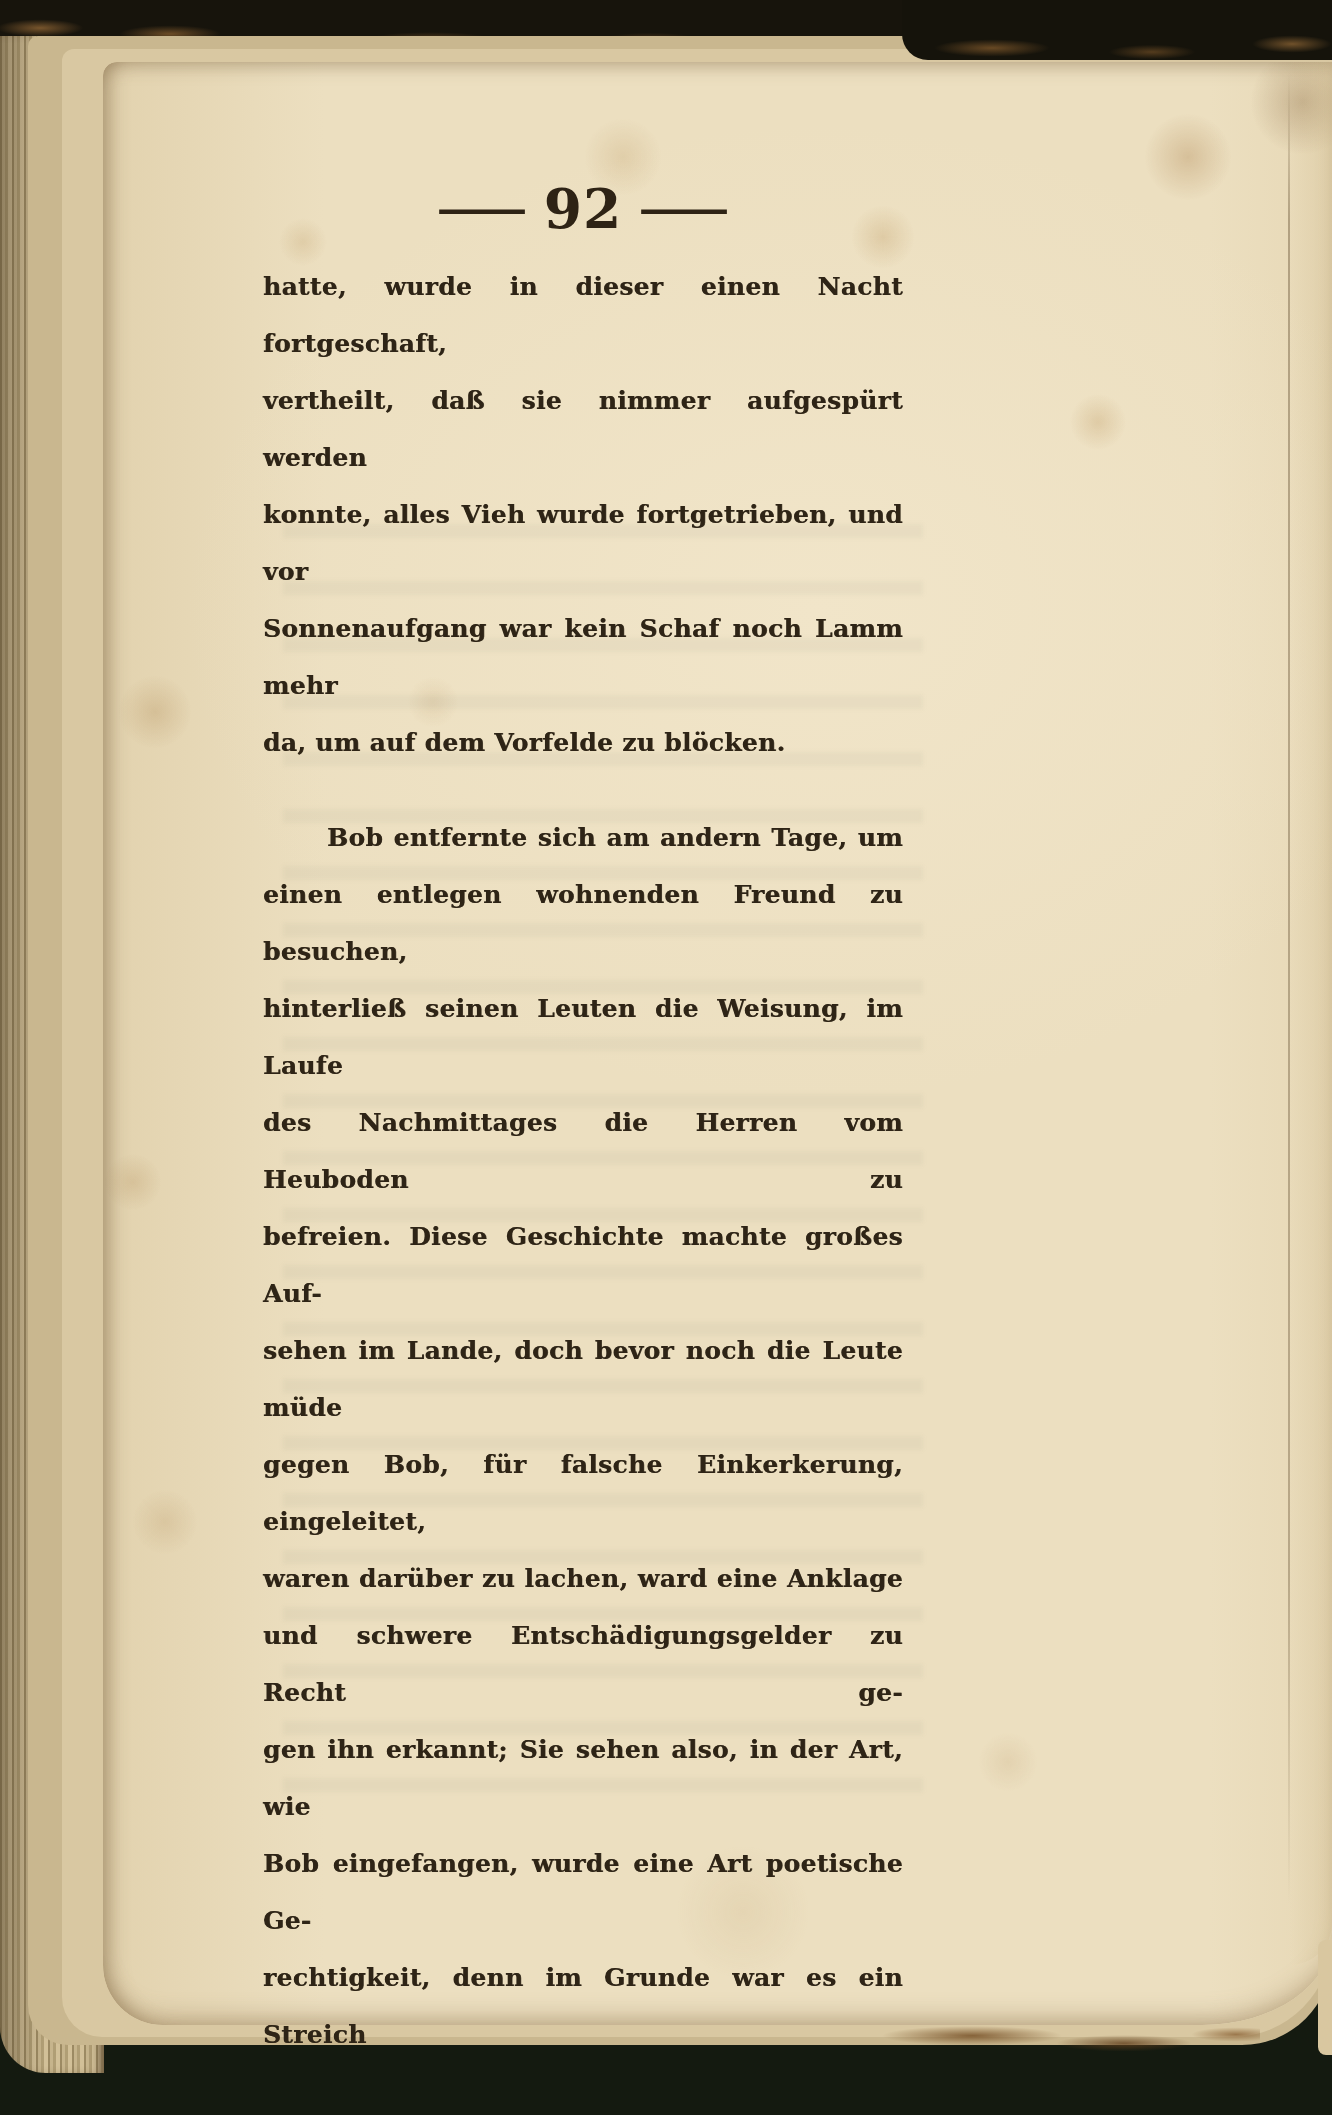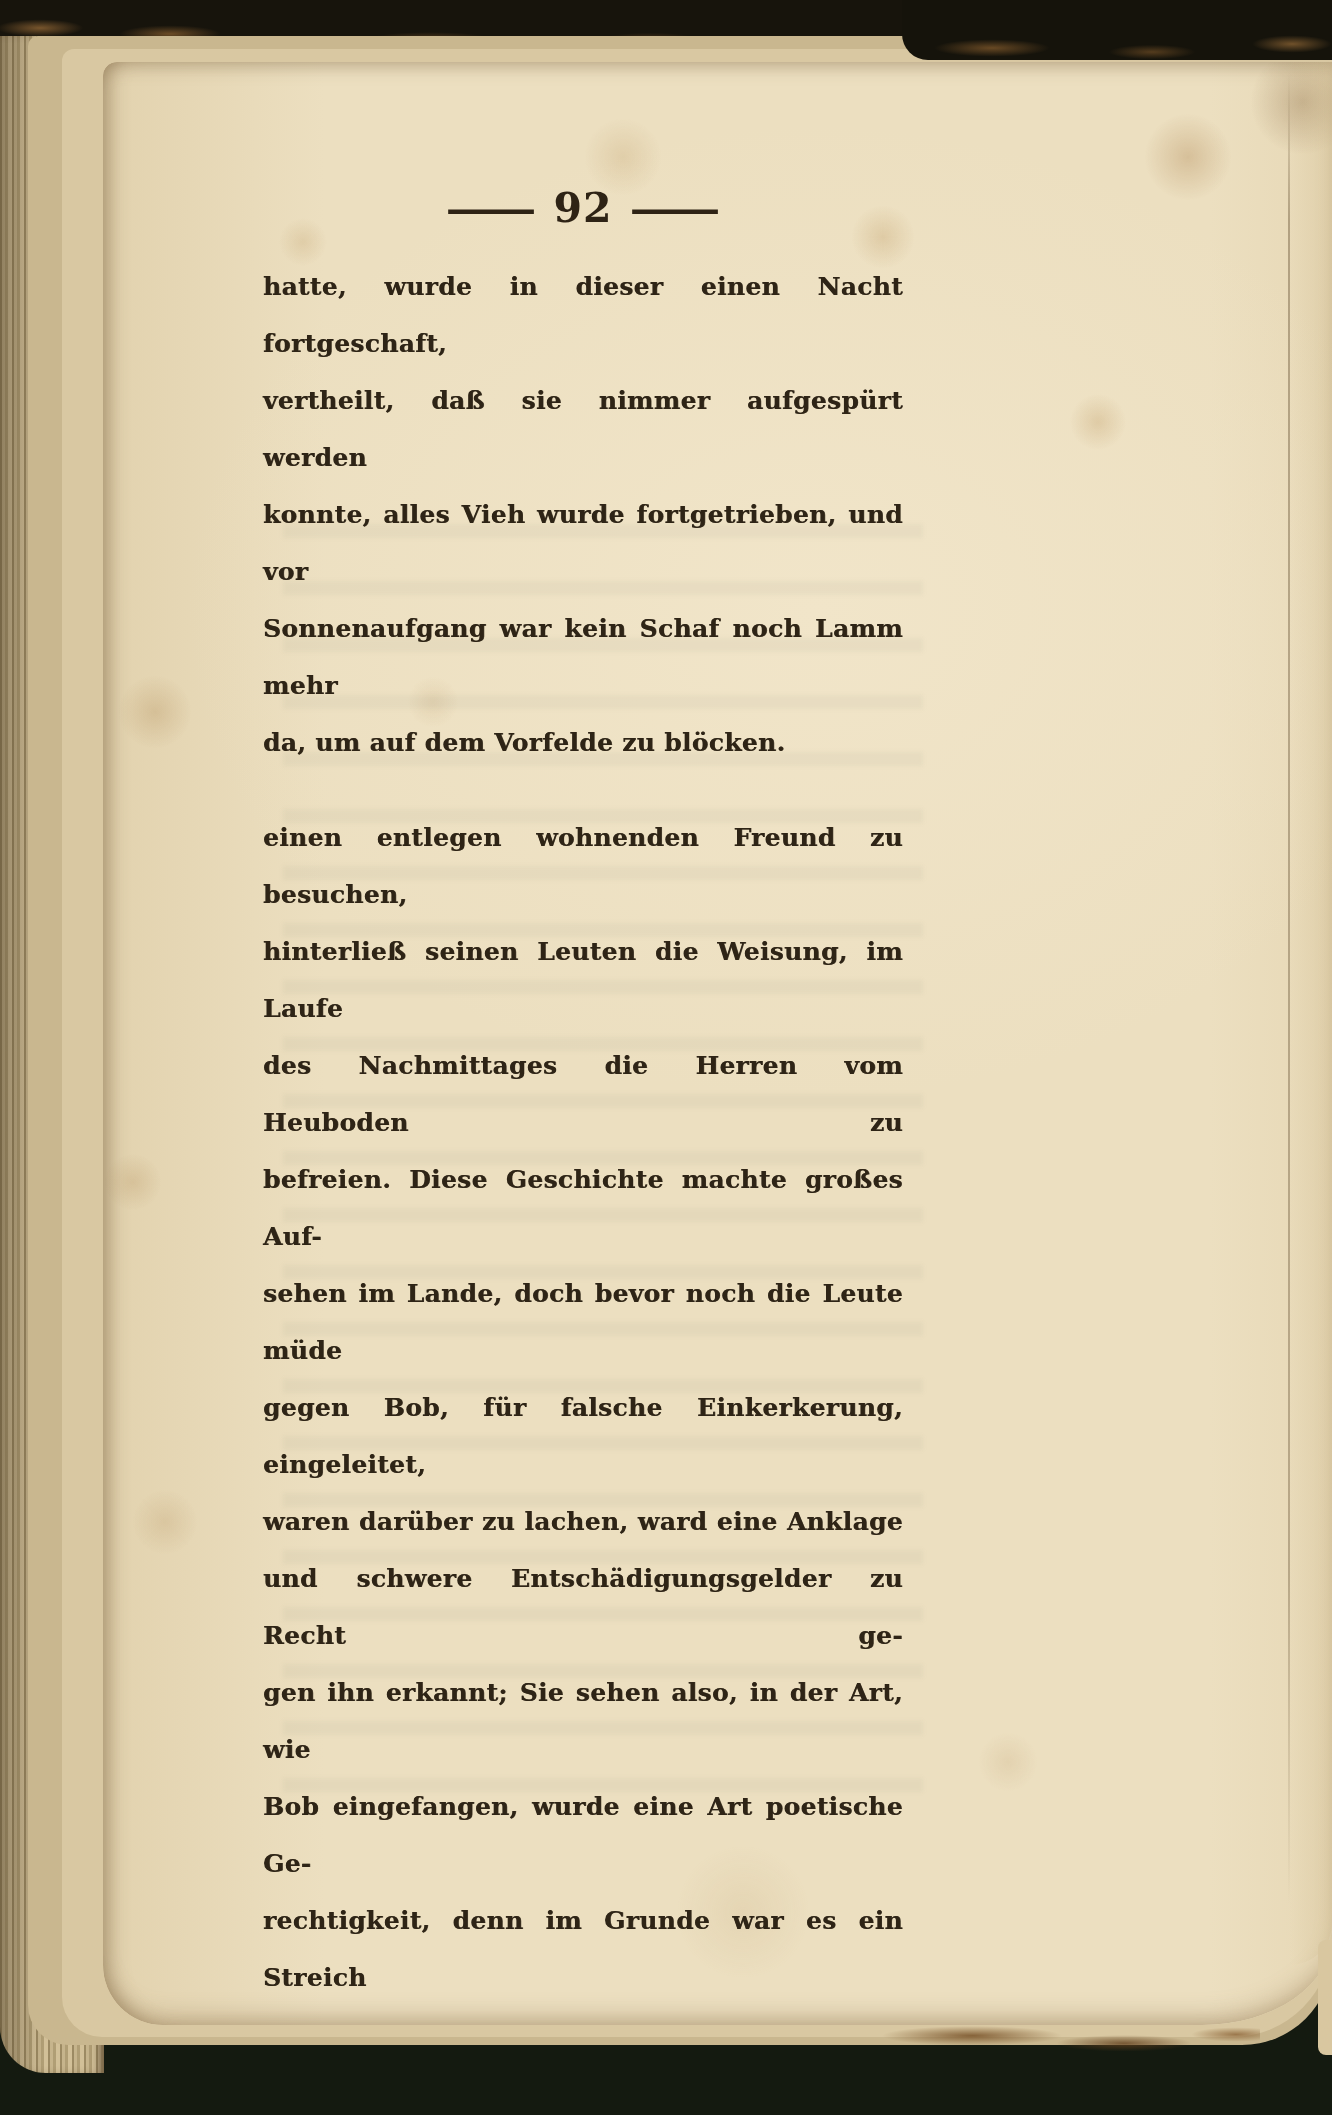--- a/index.html
+++ b/index.html
@@ -82,21 +82,21 @@
     position:absolute;right:0;top:0;bottom:60px;width:42px;
     background:linear-gradient(90deg, rgba(205,185,140,0), rgba(205,185,140,.30));
     border-bottom-right-radius:120px;
   }
   
   .header{
     position:absolute;top:118px;left:160px;width:640px;height:56px;
     display:flex;align-items:center;justify-content:center;gap:42px;
     color:#2e2315;
   }
-  .page-number{font-size:41px;font-weight:bold;letter-spacing:1px;}
+  .page-number{font-size:55px;font-weight:bold;letter-spacing:1px;}
   .rule{
     display:inline-block;font-size:40px;font-weight:bold;
     transform:scaleX(2.4);transform-origin:center;line-height:1;
   }
   
   .textblock{
     position:absolute;top:196px;left:160px;width:640px;
     color:#2e2416;font-size:25px;font-weight:bold;line-height:57px;
     letter-spacing:.3px;
     text-shadow:.4px 0 0 rgba(46,36,22,.75);
@@ -146,20 +146,21 @@
     <div class="textblock">
       <div class="paragraph">
         <div class="line">hatte, wurde in dieser einen Nacht fortgeschaft,</div>
         <div class="line">vertheilt, daß sie nimmer aufgespürt werden</div>
         <div class="line">konnte, alles Vieh wurde fortgetrieben, und vor</div>
         <div class="line">Sonnenaufgang war kein Schaf noch Lamm mehr</div>
         <div class="line no-just">da, um auf dem Vorfelde zu blöcken.</div>
       </div>
 
       <div class="paragraph">
+        <div class="line indent">Bob entfernte sich am andern Tage, um</div>
         <div class="line">einen entlegen wohnenden Freund zu besuchen,</div>
         <div class="line">hinterließ seinen Leuten die Weisung, im Laufe</div>
         <div class="line">des Nachmittages die Herren vom Heuboden zu</div>
         <div class="line">befreien. Diese Geschichte machte großes Auf-</div>
         <div class="line">sehen im Lande, doch bevor noch die Leute müde</div>
         <div class="line">gegen Bob, für falsche Einkerkerung, eingeleitet,</div>
         <div class="line">waren darüber zu lachen, ward eine Anklage</div>
         <div class="line">und schwere Entschädigungsgelder zu Recht ge-</div>
         <div class="line">gen ihn erkannt; Sie sehen also, in der Art, wie</div>
         <div class="line">Bob eingefangen, wurde eine Art poetische Ge-</div>

